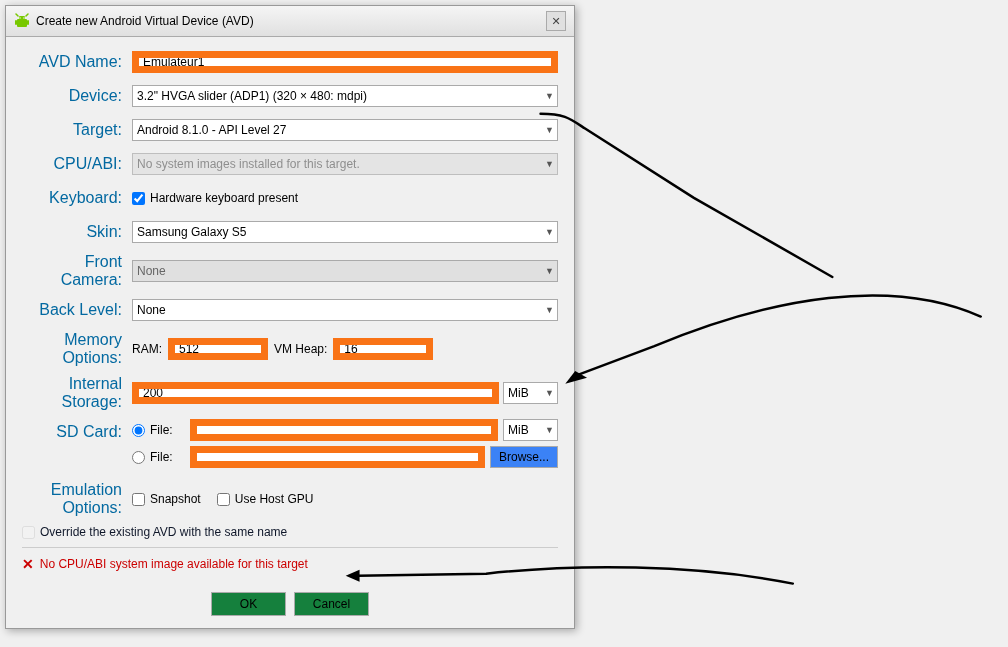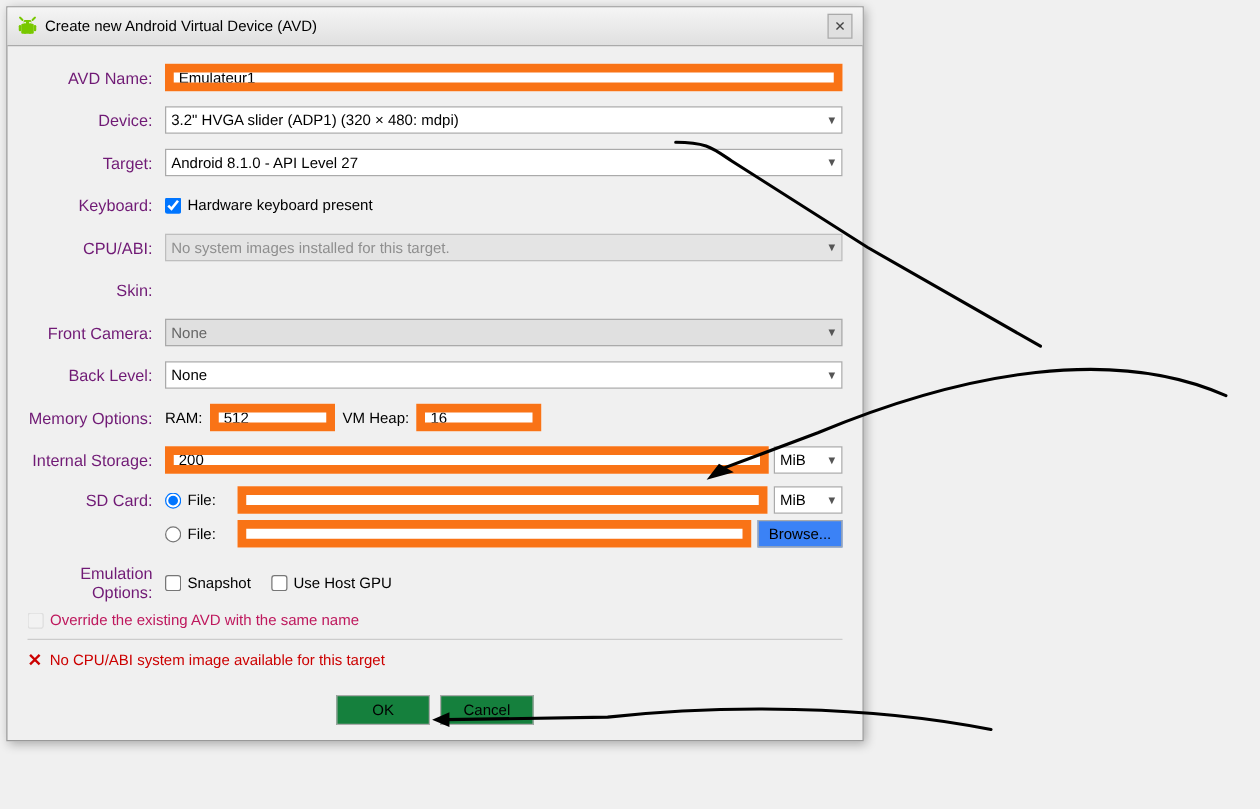--- a/index.html
+++ b/index.html
@@ -6,21 +6,21 @@
     body {
       background: #f0f0f0;
       font-family: 'Segoe UI', Tahoma, Geneva, Verdana, sans-serif;
       font-size: 12px;
       color: #000;
     }
     .window {
       position: absolute;
       top: 5px;
       left: 5px;
-      width: 686px;
+      width: 570px;
       background: #f0f0f0;
       border: 1px solid #999;
       box-shadow: 2px 2px 8px rgba(0,0,0,0.3);
     }
     .title-bar {
       background: linear-gradient(to bottom, #f5f5f5, #e0e0e0);
       border-bottom: 1px solid #aaa;
       padding: 5px 8px;
       display: flex;
       align-items: center;
@@ -57,23 +57,23 @@
     .form-row {
       display: flex;
       align-items: center;
       margin-bottom: 8px;
       min-height: 26px;
     }
     .form-label {
       width: 110px;
       text-align: right;
       padding-right: 10px;
-      font-size: 13px;
+      font-size: 16px;
       flex-shrink: 0;
-      color: #701a75;
+      color: #0369a1;
     }
     .form-control-area {
       flex: 1;
     }
     input[type="text"] {
       height: 22px;
       border: 7px solid #f97316;
       background: #fff;
       padding: 2px 4px;
       font-size: 12px;
@@ -198,21 +198,21 @@
     .override-cb {
       display: flex;
       align-items: center;
       gap: 5px;
       color: #aaa;
     }
     .override-cb input[type="checkbox"] {
       opacity: 0.5;
     }
     .override-cb label {
-      color: #be185d;
+      color: #0f172a;
       font-size: 12px;
     }
     .error-row {
       display: flex;
       align-items: center;
       gap: 6px;
       margin-top: 6px;
     }
     .error-icon {
       color: #cc0000;
@@ -306,42 +306,49 @@
       <div class="form-control-area">
         <div class="select-wrapper">
           <select>
             <option>Android 8.1.0 - API Level 27</option>
           </select>
         </div>
       </div>
     </div>
 
     <div class="form-row">
+      <div class="form-label">CPU/ABI:</div>
+      <div class="form-control-area">
+        <div class="select-wrapper">
+          <select class="disabled-select" disabled="">
+            <option>No system images installed for this target.</option>
+          </select>
+        </div>
+      </div>
+    </div>
+
+    <div class="form-row">
       <div class="form-label">Keyboard:</div>
       <div class="form-control-area">
         <div class="checkbox-row">
           <input type="checkbox" id="hw-keyboard" checked="" style="">
           <label for="hw-keyboard">Hardware keyboard present</label>
         </div>
       </div>
     </div>
 
     <div class="form-row">
-      <div class="form-label">CPU/ABI:</div>
-      <div class="form-control-area">
-        <div class="select-wrapper">
-          <select class="disabled-select" disabled="">
-            <option>No system images installed for this target.</option>
-          </select>
-        </div>
-      </div>
-    </div>
-
-    <div class="form-row">
       <div class="form-label">Skin:</div>
+      <div class="form-control-area">
+        <div class="select-wrapper">
+          <select>
+            <option>Samsung Galaxy S5</option>
+          </select>
+        </div>
+      </div>
     </div>
 
     <div class="form-row">
       <div class="form-label">Front Camera:</div>
       <div class="form-control-area">
         <div class="select-wrapper">
           <select class="disabled-select">
             <option>None</option>
           </select>
         </div>

